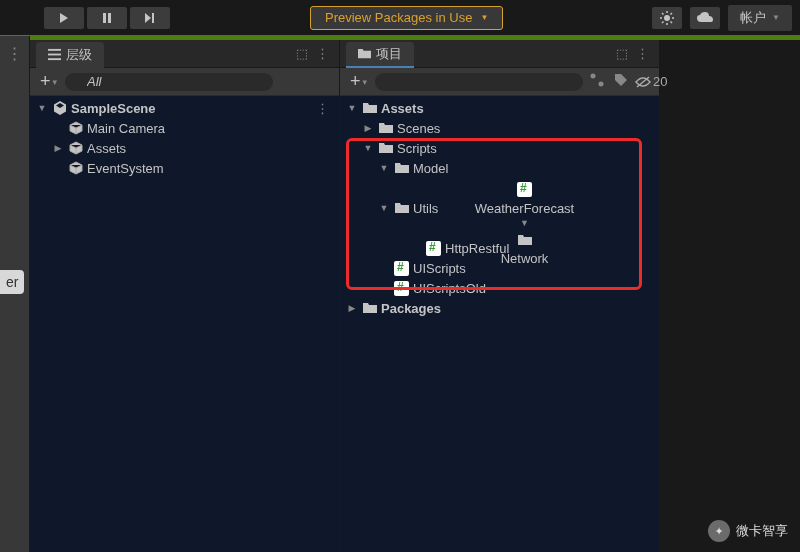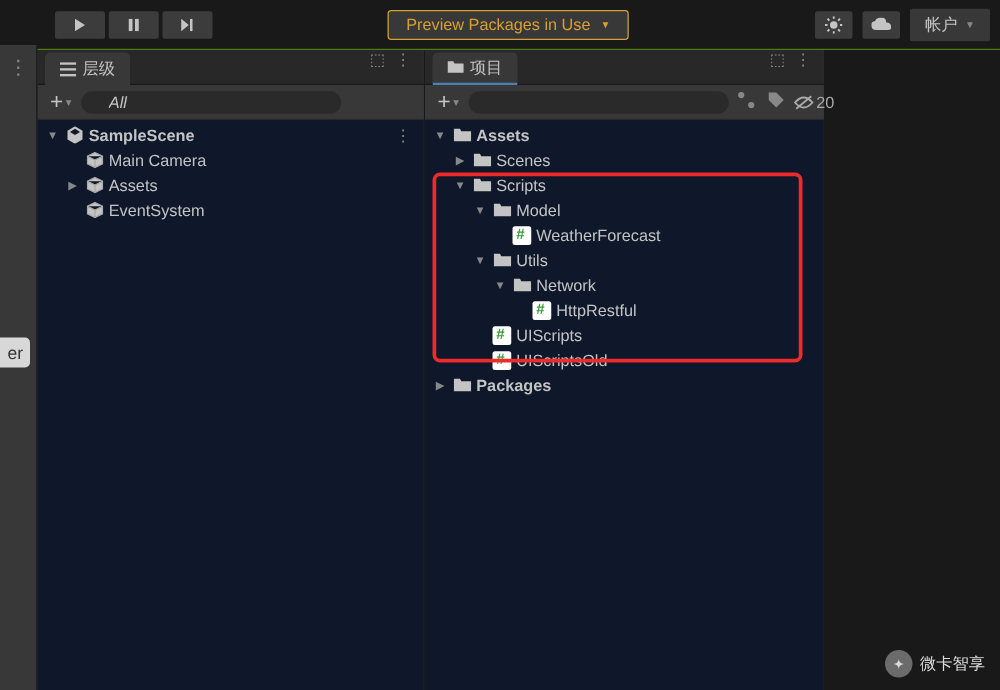--- a/index.html
+++ b/index.html
@@ -1,36 +1,36 @@
 <!DOCTYPE html>
 <html><head>
 <meta charset="utf-8">
 <style>
 * { margin: 0; padding: 0; box-sizing: border-box; font-family: "Microsoft YaHei", sans-serif; font-size: 13px; }
 body { background: #191919; color: #c4c4c4; width: 800px; height: 552px; overflow: hidden; position: relative; }
 
-.toolbar { height: 40px; background: #191919; border-bottom: 1px solid #4d7c0f; display: flex; align-items: center; padding: 0 8px; gap: 6px; }
+.toolbar { height: 40px; background: #191919; border-bottom: 5px solid #4d7c0f; display: flex; align-items: center; padding: 0 8px; gap: 6px; }
 .btn-group { display: flex; gap: 3px; margin-left: 36px; }
 .tb-btn { width: 40px; height: 22px; background: #3c3c3c; border: none; border-radius: 2px; display: flex; align-items: center; justify-content: center; color: #c4c4c4; cursor: pointer; }
 .preview-btn { border: 1px solid #d8a031; color: #d8a031; background: #383838; height: 24px; padding: 0 14px; border-radius: 3px; display: flex; align-items: center; gap: 8px; cursor: pointer; margin-left: auto; margin-right: auto; position: absolute; left: 310px; }
 .preview-btn::after { content: "▼"; font-size: 8px; }
 .right-tools { margin-left: auto; display: flex; align-items: center; gap: 8px; }
 .icon-btn { width: 30px; height: 22px; background: #3c3c3c; border: none; border-radius: 2px; display: flex; align-items: center; justify-content: center; color: #c4c4c4; cursor: pointer; }
 .dropdown-btn { background: #383838; border: none; color: #c4c4c4; padding: 4px 12px; border-radius: 2px; cursor: pointer; display: flex; align-items: center; gap: 6px; }
 .dropdown-btn::after { content: "▼"; font-size: 8px; color: #888; }
 
 .panels { display: flex; height: calc(100% - 36px); }
 .panel { background: #383838; border-right: 1px solid #191919; display: flex; flex-direction: column; }
 .panel.hierarchy { width: 310px; margin-left: 30px; }
 .panel.project { width: 320px; }
 .panel.inspector { flex: 1; }
 .left-strip { width: 30px; background: #383838; border-right: 1px solid #191919; position: absolute; left: 0; top: 36px; bottom: 0; display: flex; flex-direction: column; align-items: center; padding-top: 8px; }
 .left-strip .dot { color: #888; font-size: 16px; }
 
-.tab-bar { height: 28px; display: flex; align-items: flex-start; background: #282828; border-bottom: 1px solid #191919; padding: 0 6px; }
+.tab-bar { height: 28px; display: flex; align-items: center; background: #282828; border-bottom: 1px solid #191919; padding: 0 6px; }
 .tab { background: #383838; padding: 4px 12px; border-top-left-radius: 4px; border-top-right-radius: 4px; display: flex; align-items: center; gap: 5px; height: 26px; margin-top: 2px; }
 .tab.active { border-bottom: 2px solid #4a80b3; }
 .tab-icon { width: 13px; height: 13px; }
 .tab-spacer { flex: 1; }
 .tab-ctrl { color: #888; cursor: pointer; padding: 0 4px; }
 
 .panel-controls { height: 28px; display: flex; align-items: center; padding: 0 6px; gap: 4px; background: #383838; border-bottom: 1px solid #2a2a2a; }
 .add-btn { background: none; border: none; color: #c4c4c4; font-size: 18px; cursor: pointer; padding: 0 4px; display: flex; align-items: center; }
 .add-btn::after { content: "▾"; font-size: 9px; margin-left: 2px; color: #888; }
 .search { flex: 1; background: #2a2a2a; border: none; border-radius: 10px; height: 18px; padding: 0 8px 0 22px; color: #c4c4c4; position: relative; font-style: italic; }
@@ -39,21 +39,21 @@
 
 .tree { flex: 1; overflow: auto; padding: 2px 0; background: #0f172a; position: relative; }
 .tree-row { display: flex; align-items: center; height: 20px; padding: 0 4px; cursor: pointer; gap: 4px; }
 .arrow { width: 12px; display: inline-flex; justify-content: center; color: #888; font-size: 9px; }
 .arrow.down::before { content: "▼"; }
 .arrow.right::before { content: "▶"; }
 .arrow.none::before { content: ""; }
 .indent-0 { padding-left: 6px; }
 .indent-1 { padding-left: 22px; }
 .indent-2 { padding-left: 38px; }
-.indent-3 { padding-left: 54px; }
+.indent-3 { padding-left: 54px; flex-direction: column; }
 .indent-4 { padding-left: 70px; }
 
 .icon { width: 15px; height: 15px; display: inline-flex; align-items: center; justify-content: center; flex-shrink: 0; }
 .folder-icon svg { width: 14px; height: 12px; }
 .cs-icon { background: #fff; border-radius: 2px; width: 15px; height: 15px; position: relative; }
 .cs-icon::after { content: "#"; color: #3a9b3a; font-weight: bold; font-size: 12px; position: absolute; left: 3px; top: -1px; }
 .unity-icon svg, .cube-icon svg { width: 14px; height: 14px; }
 .bold { font-weight: 600; }
 
 .highlight-box { position: absolute; border: 3px solid #ee2b2b; border-radius: 6px; pointer-events: none; }

